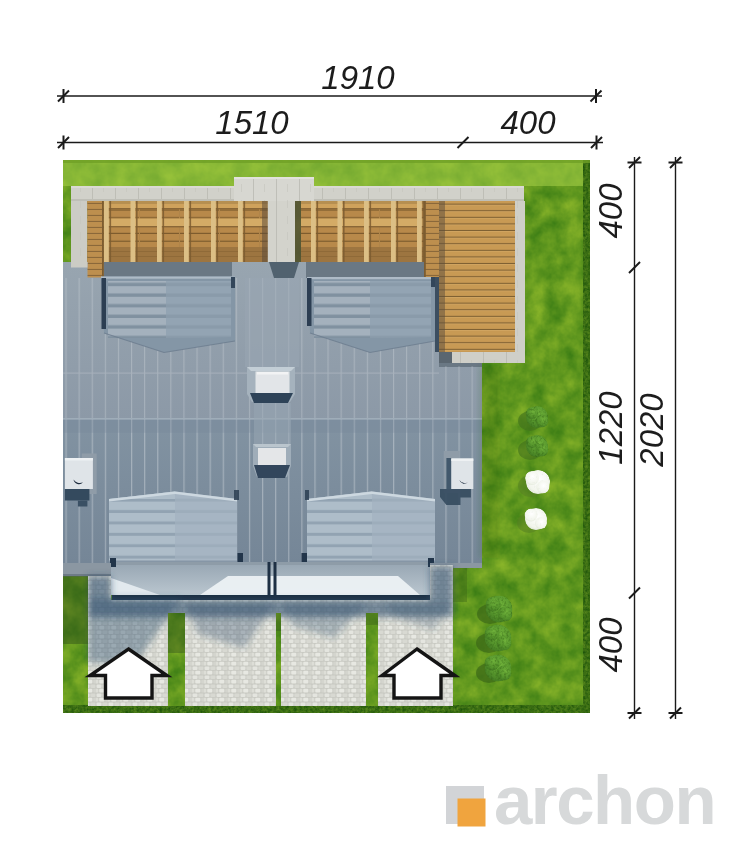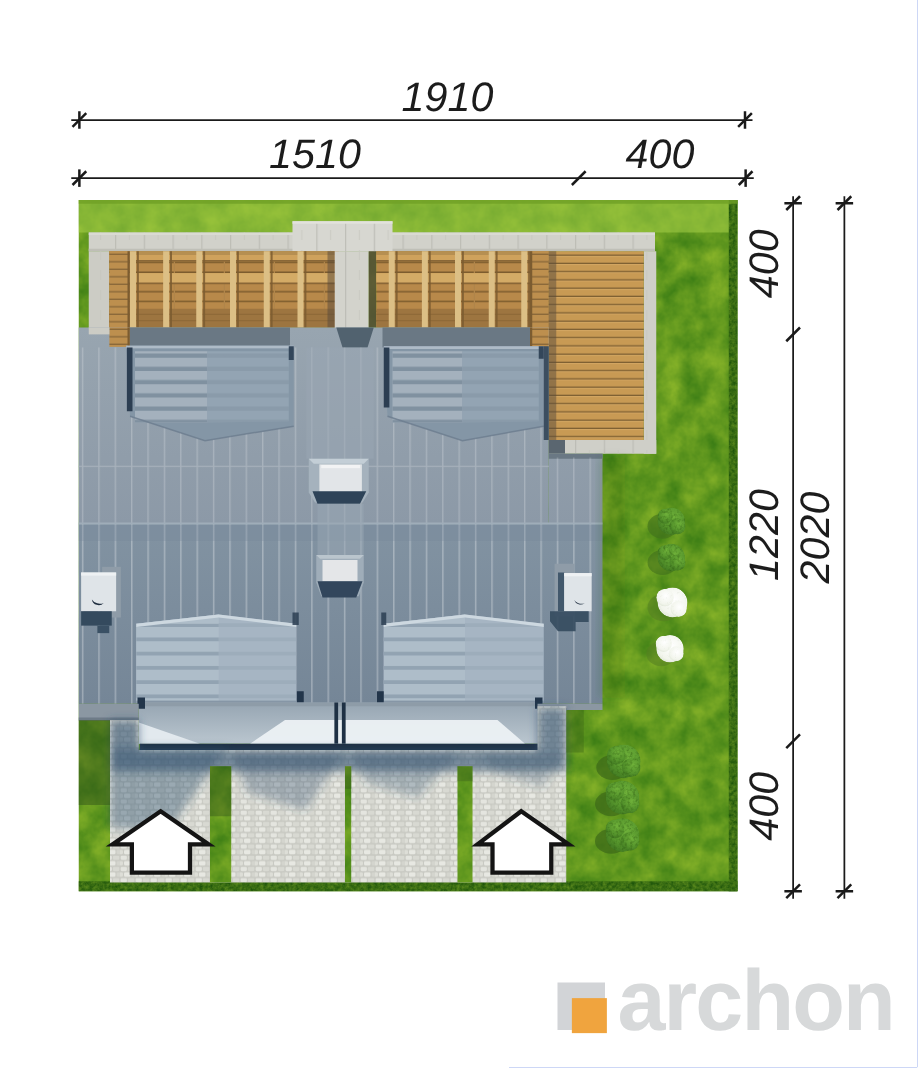--- a/index.html
+++ b/index.html
@@ -1,16 +1,16 @@
 <!DOCTYPE html>
 <html><head>
 <meta charset="utf-8">
 <style>
 html,body{margin:0;padding:0;background:#ffffff;}
-#page{position:relative;width:734px;height:854px;background:#1d4ed8;overflow:hidden;
+#page{position:relative;width:734px;height:854px;background:#fca5a5;overflow:hidden;
 font-family:"Liberation Sans", sans-serif;}
 </style>
 </head>
 <body>
 <div id="page">
 <svg width="734" height="854" viewBox="0 0 734 854" xmlns="http://www.w3.org/2000/svg">
 <defs>
 <filter id="grassF" color-interpolation-filters="sRGB" x="-1%" y="-1%" width="102%" height="102%">
   <feTurbulence type="fractalNoise" baseFrequency="0.055 0.05" numOctaves="4" seed="11" result="n"></feTurbulence>
   <feComponentTransfer in="n" result="n1">

